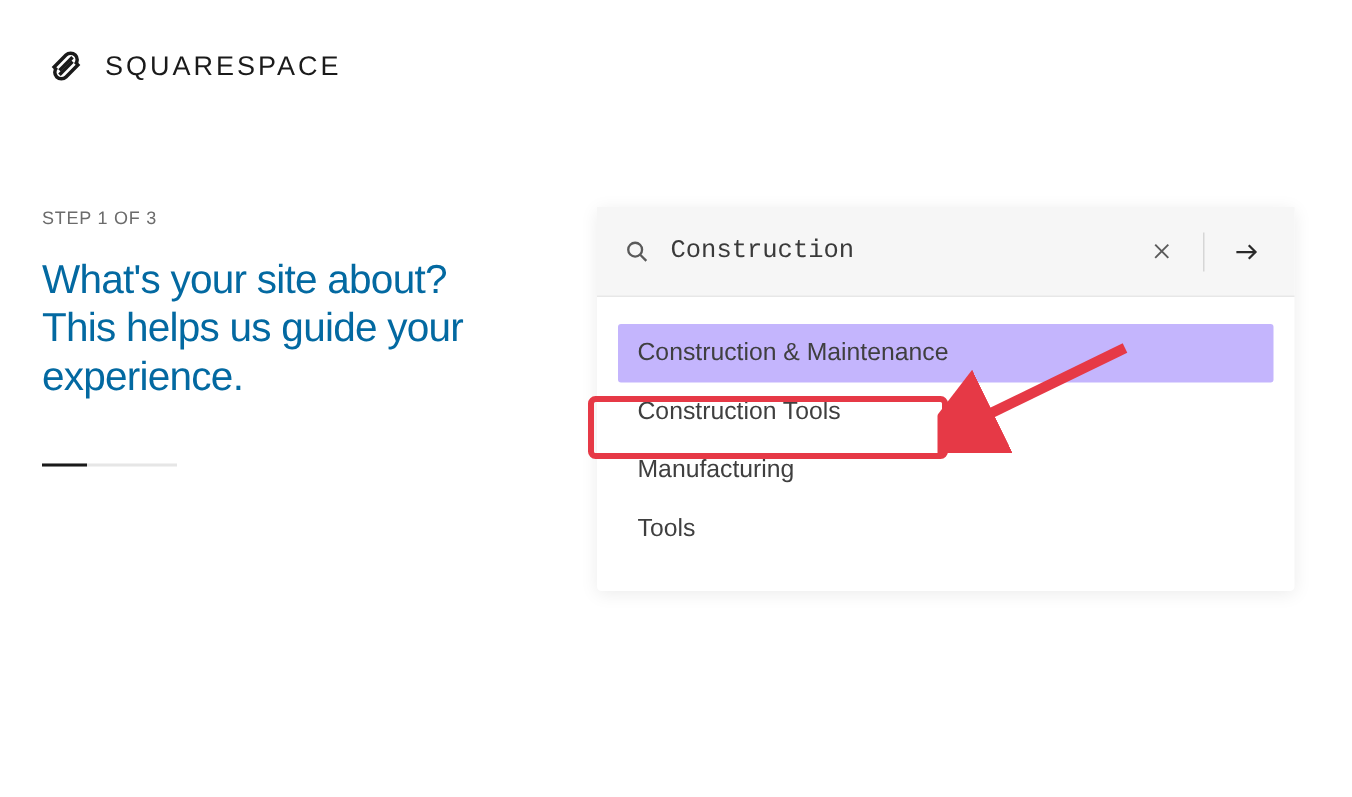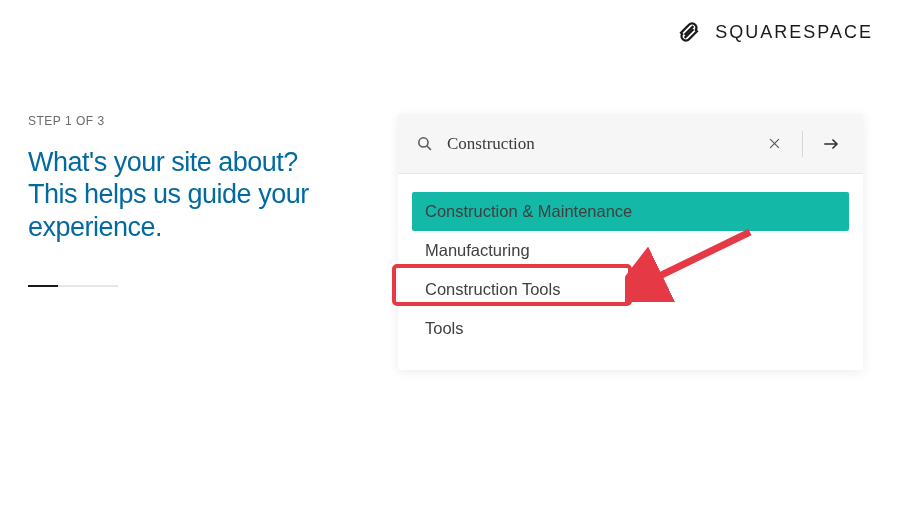--- a/index.html
+++ b/index.html
@@ -11,22 +11,21 @@
       font-family: -apple-system, BlinkMacSystemFont, "Helvetica Neue", Helvetica, Arial, sans-serif;
       background: #ffffff;
       width: 901px;
       height: 531px;
       position: relative;
       overflow: hidden;
     }
     .header {
       display: flex;
       align-items: center;
-      padding: 16px 28px;
-      justify-content: flex-end;
+      padding: 28px 28px;
     }
     .logo-wrap {
       display: flex;
       align-items: center;
       gap: 10px;
     }
     .logo-icon svg {
       width: 32px;
       height: 32px;
       display: block;
@@ -102,21 +101,21 @@
       width: 17px;
       height: 17px;
     }
     .search-input {
       flex: 1;
       border: none;
       background: transparent;
       font-size: 17px;
       color: #3a3a3a;
       outline: none;
-      font-family: Liberation Serif, serif;
+      font-family: Liberation Mono, monospace;
     }
     .clear-btn {
       display: flex;
       align-items: center;
       justify-content: center;
       width: 28px;
       height: 28px;
       cursor: pointer;
       color: #5a5a5a;
     }
@@ -148,21 +147,21 @@
     }
     .dd-item {
       padding: 10px 13px;
       font-size: 16.5px;
       color: #3f3f3f;
       cursor: pointer;
       border-radius: 2px;
       position: relative;
     }
     .dd-item.highlighted {
-      background: #14b8a6;
+      background: #c4b5fd;
     }
     .callout-box {
       position: absolute;
       left: 392px;
       top: 264px;
       width: 240px;
       height: 42px;
       border: 4px solid #e63946;
       border-radius: 5px;
       pointer-events: none;
@@ -219,22 +218,22 @@
         <span class="vdiv"></span>
         <span class="next-btn">
           <svg viewBox="0 0 24 24" fill="none" stroke="currentColor" stroke-width="2">
             <line x1="3" y1="12" x2="20" y2="12"></line>
             <polyline points="14,6 20,12 14,18"></polyline>
           </svg>
         </span>
       </div>
       <div class="dropdown" id="dd">
           <div class="dd-item highlighted">Construction &amp; Maintenance</div>
+          <div class="dd-item">Construction Tools</div>
           <div class="dd-item">Manufacturing</div>
-          <div class="dd-item">Construction Tools</div>
           <div class="dd-item">Tools</div>
         </div>
     </div>
   </div>
 </div>
 
 <div class="callout-box"></div>
 <div class="arrow">
   <svg width="140" height="80" viewBox="0 0 140 80">
     <defs>

